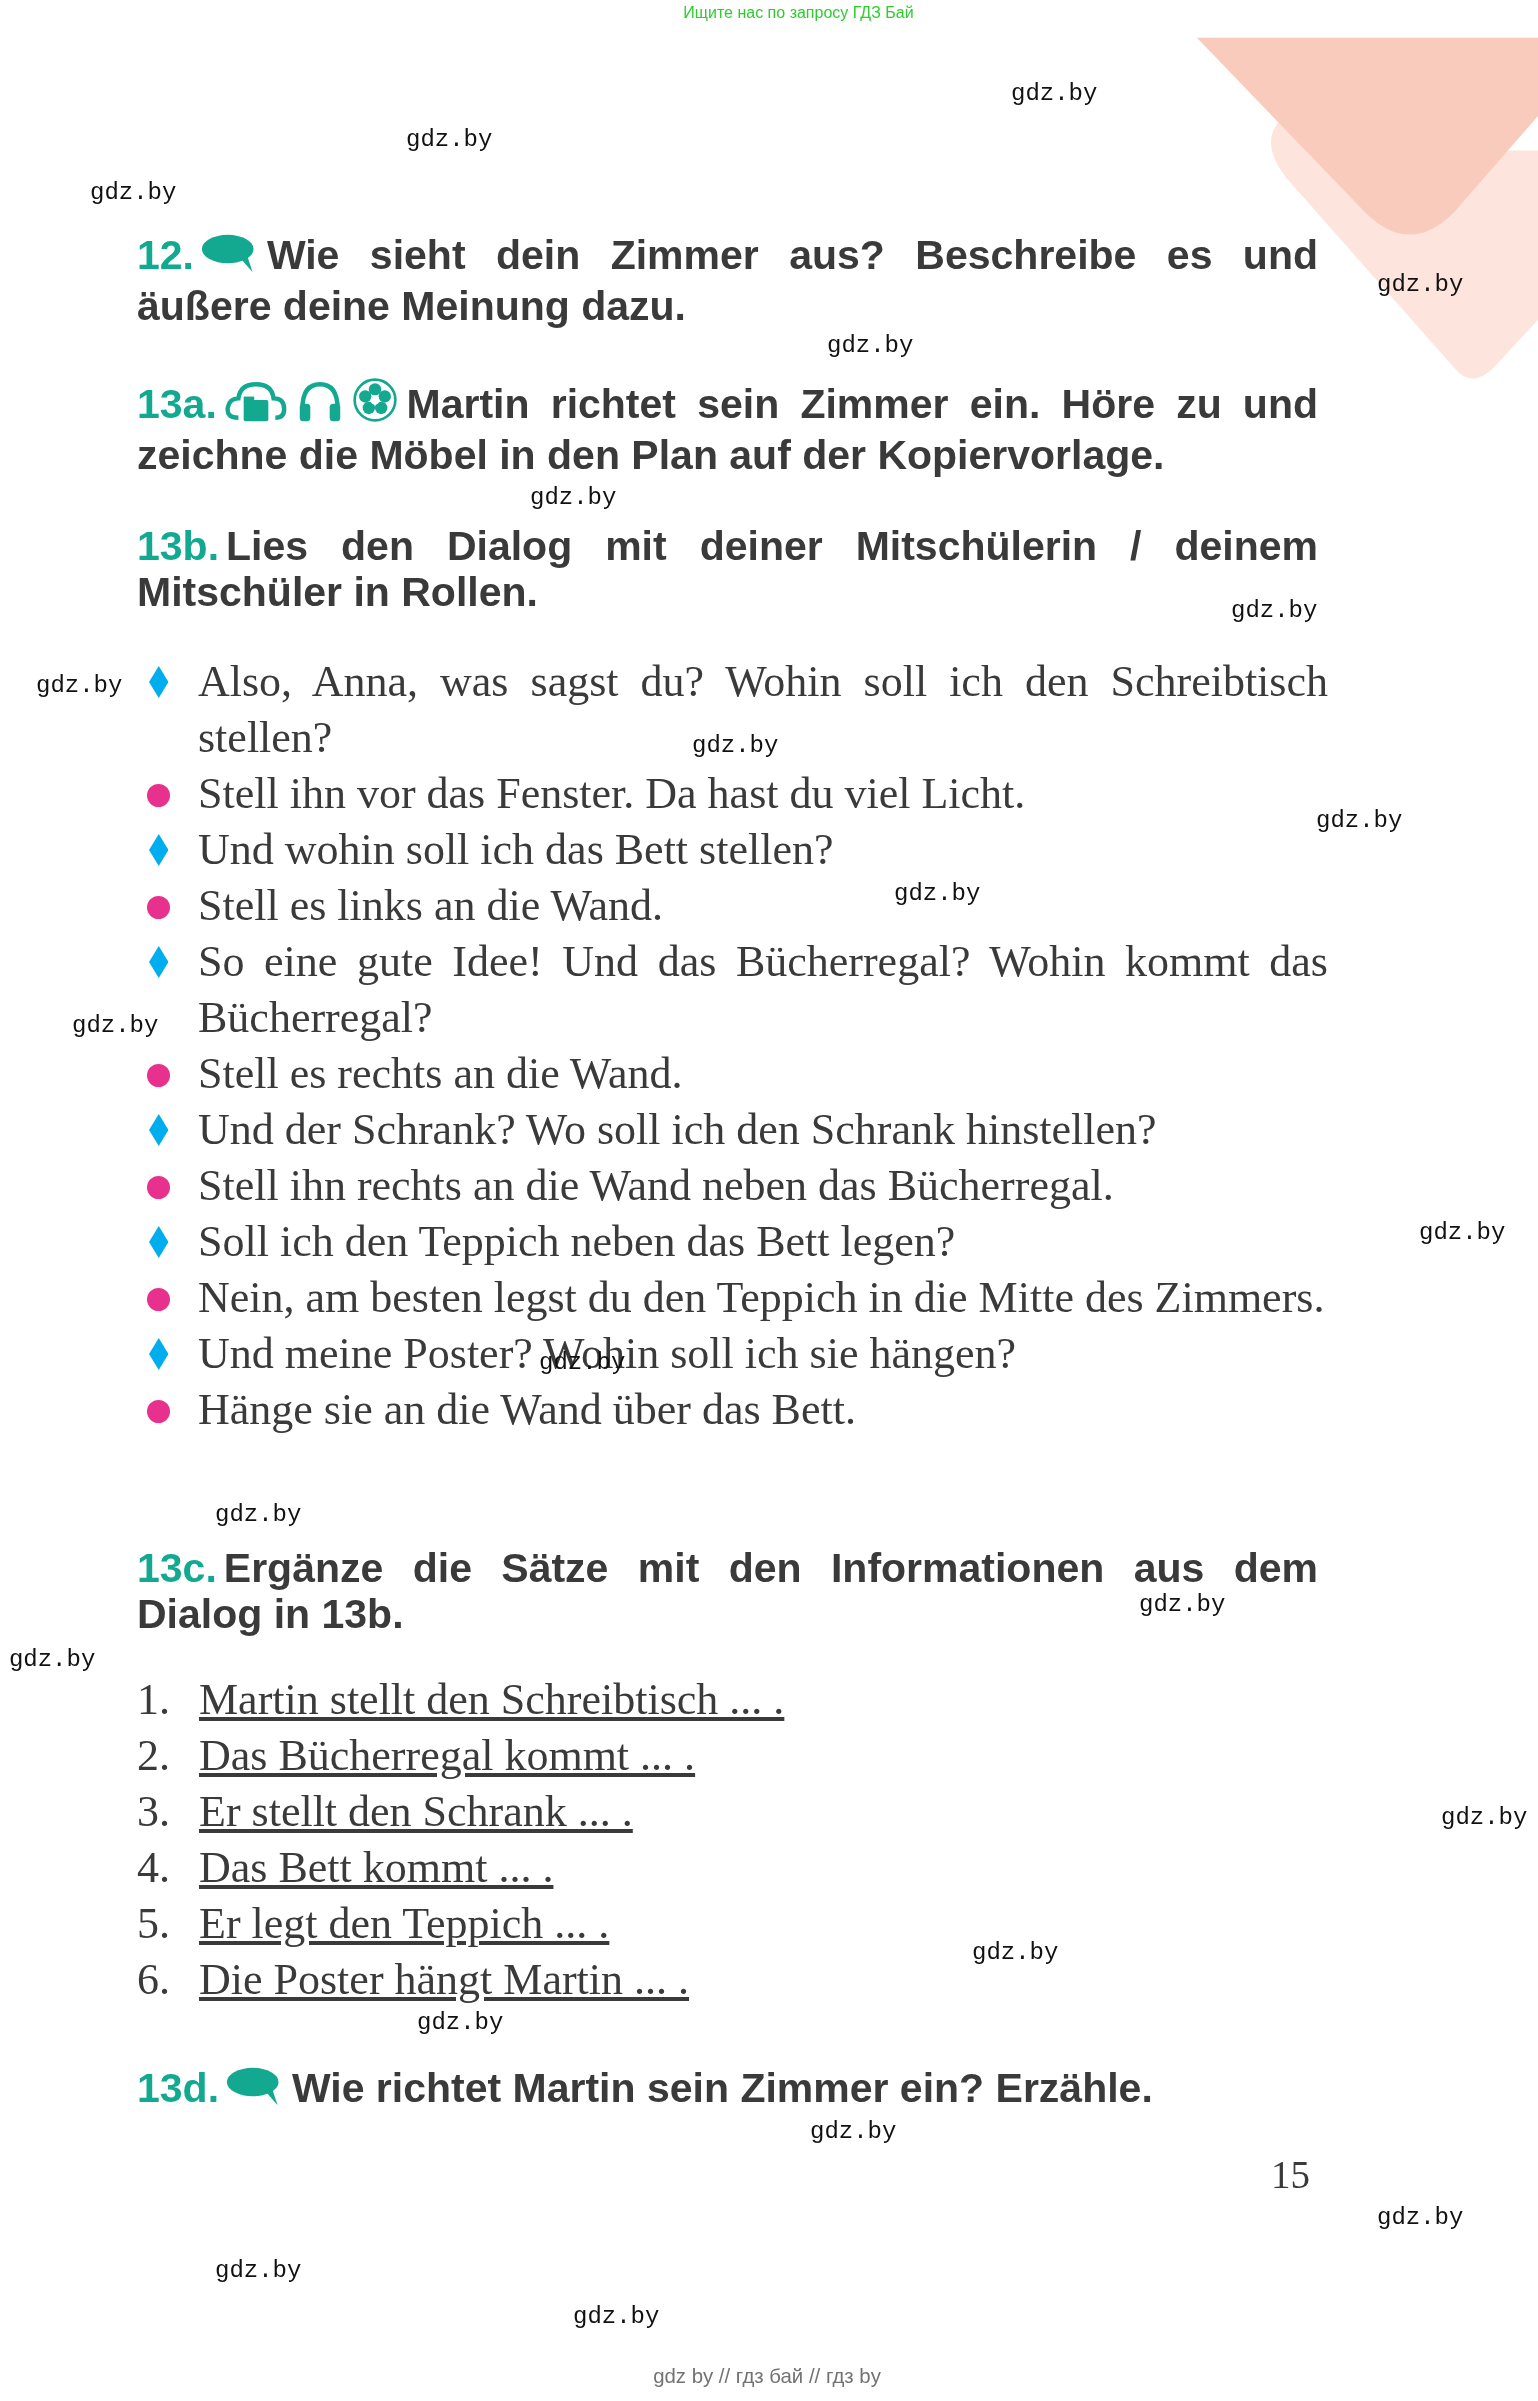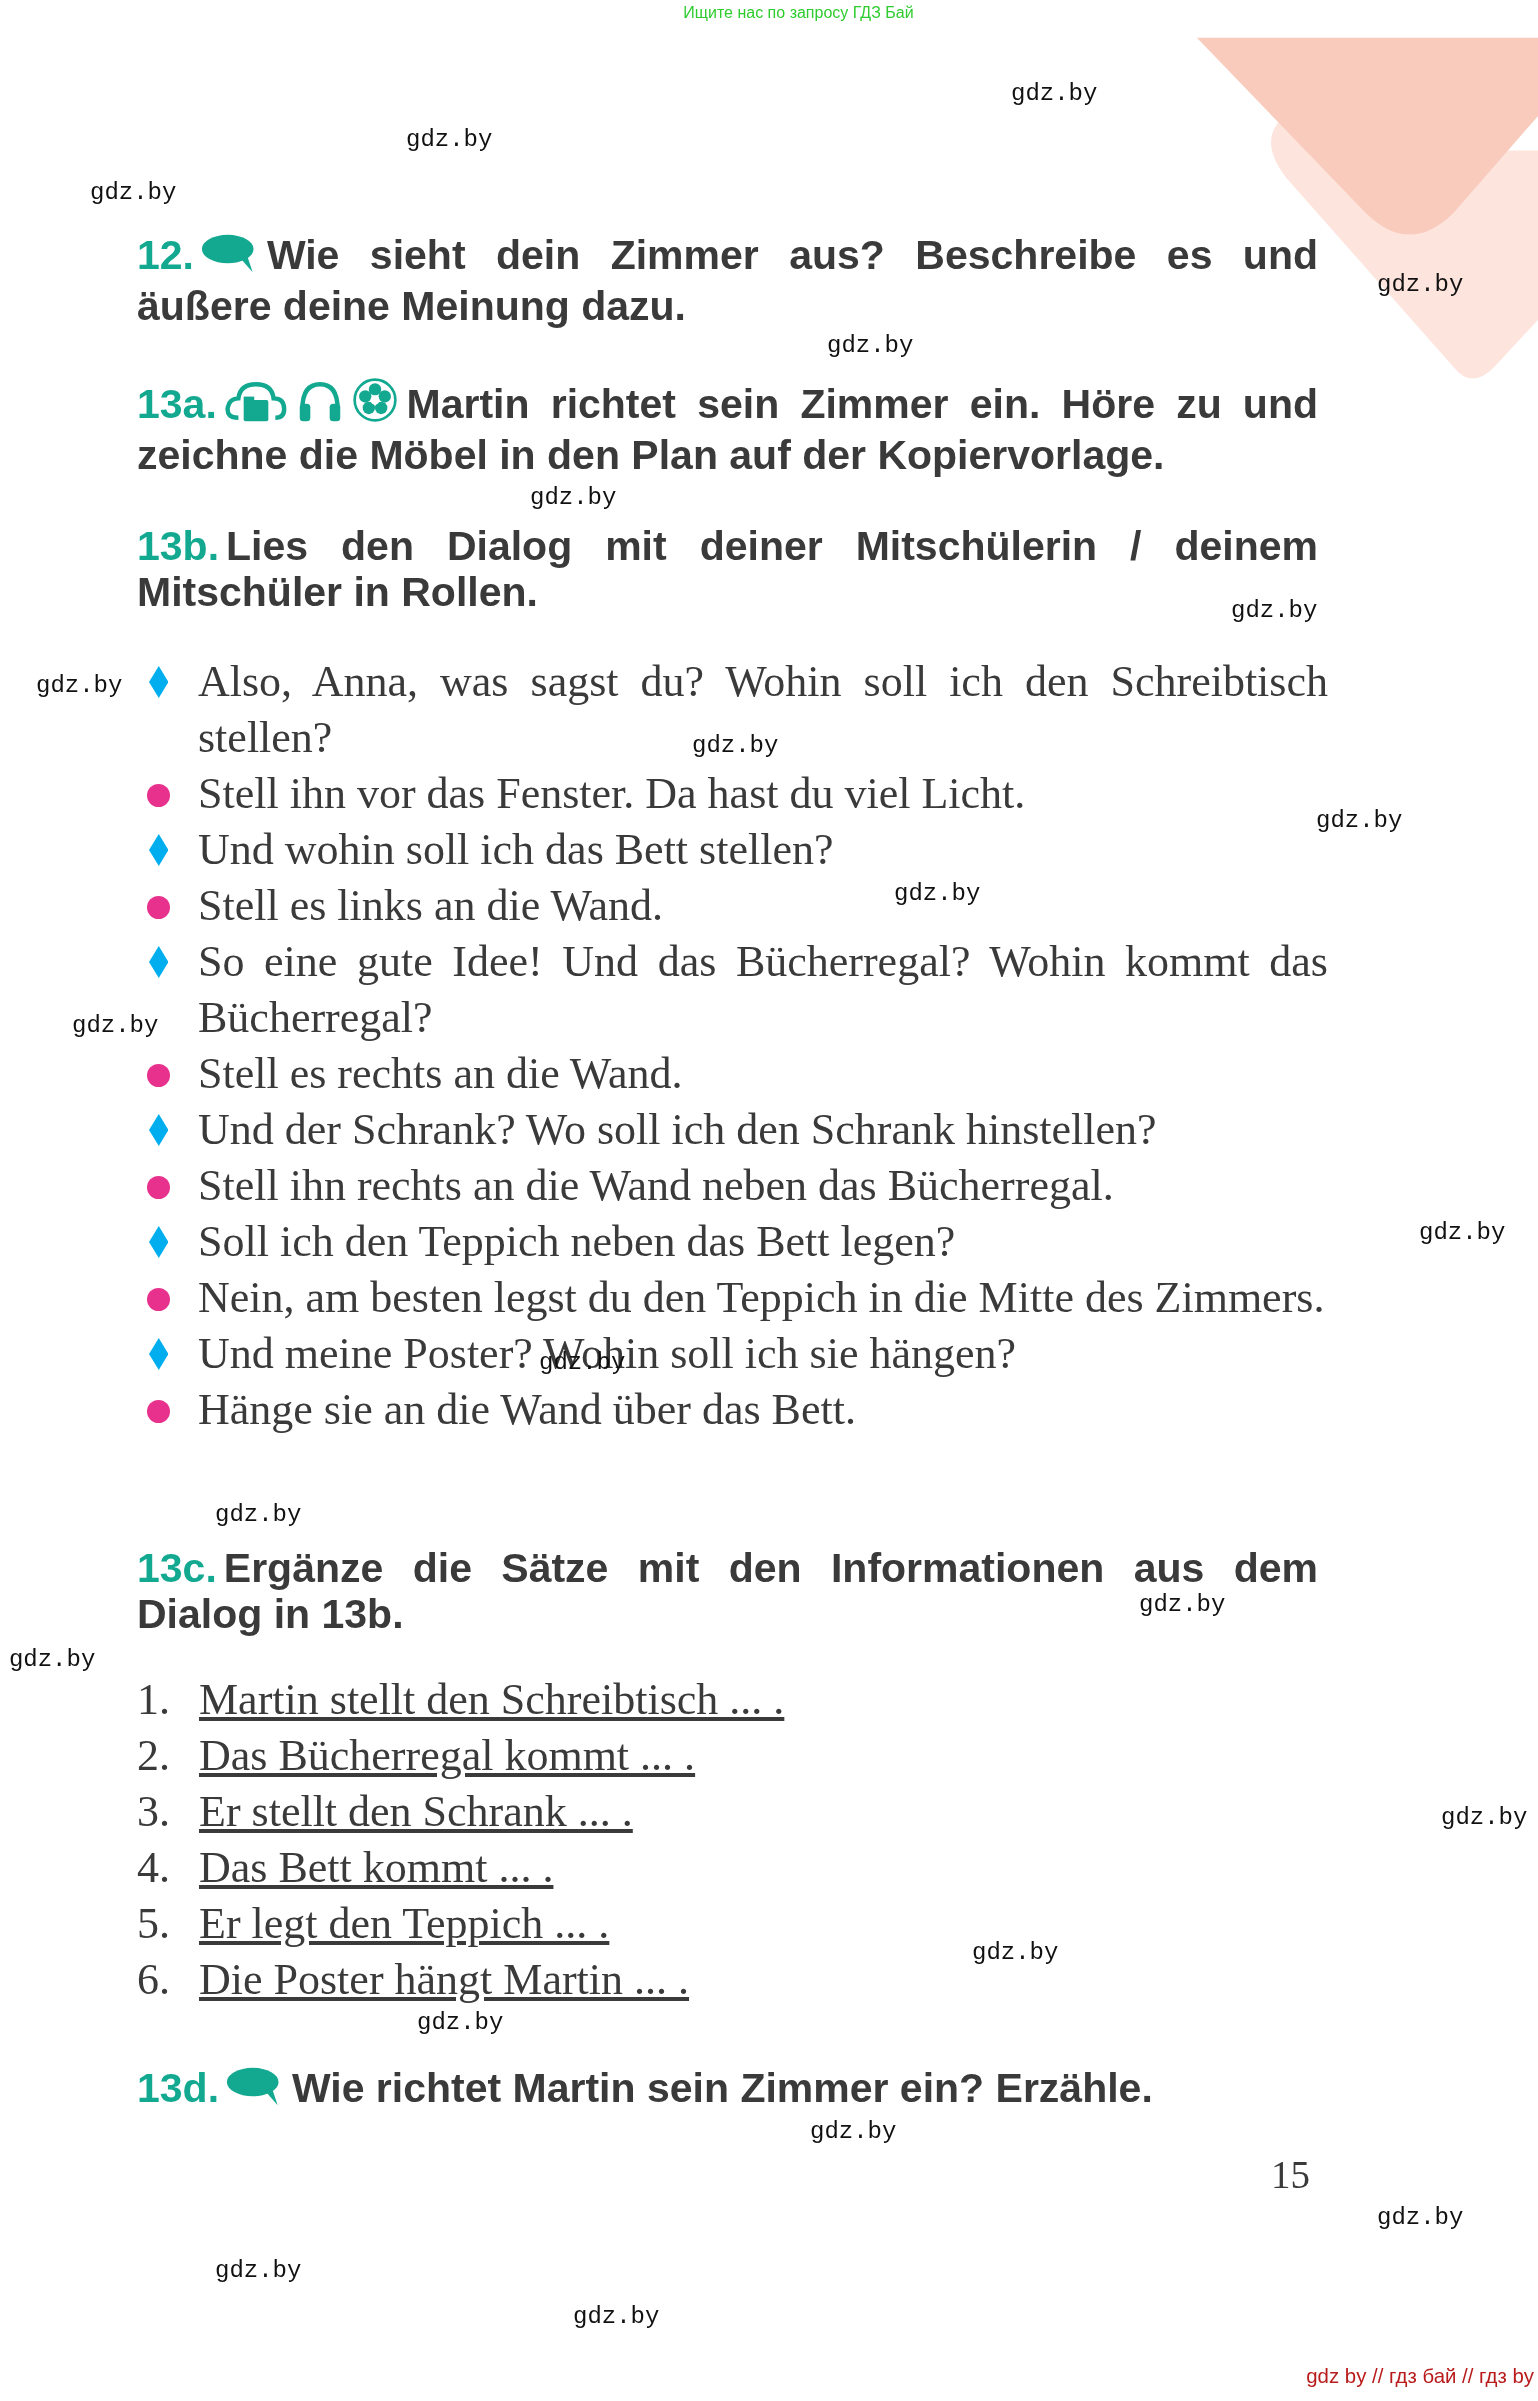--- a/index.html
+++ b/index.html
@@ -1,19 +1,19 @@
 <!DOCTYPE html>
 <html style="font-size:14px"><head>
 <meta charset="utf-8">
 <style>
   html, body { margin:0; padding:0; background:#ffffff; }
   body { width:1539px; height:2401px; position:relative; overflow:hidden; font-family:"Liberation Sans", sans-serif; color:#3a3a3a; }
   .deco { position:absolute; pointer-events:none; }
   .top-banner { position:absolute; top:3.5px; left:0; width:1539px; text-align:center; font-size:16px; color:#2ecc2e;padding-left:29px; }
-  .footer-links { position:absolute; top:2365px; left:0; width:1534px; text-align:right; font-size:20.4px; color:#b91c1c; }
+  .footer-links { position:absolute; top:2365px; left:0; width:1534px; text-align:center; font-size:20.4px; color:#737373; }
   .wm { position:absolute; font-size:24px; color:#111; font-family:Liberation Mono, monospace; white-space:nowrap; }
   .task { position:absolute; left:137px; width:1181px; font-weight:bold; font-size:41px; line-height:46px; color:#3a3a3a; text-align:justify; text-align-last:left; }
   .task .num { color:#13a890; margin-right:7px; }
   .task .icon { display:inline-block; vertical-align:-5.3px; margin-right:8.9px; }
   .dialog { position:absolute; left:147px; top:654px; width:1181px; }
   .line { position:relative; padding-left:51px; font-family:"Liberation Serif", serif; font-size:44px; line-height:56px; color:#3a3a3a; text-align:justify; text-align-last:left; }
   .bullet { position:absolute; left:1.8px; top:17.7px; }
   .diamond { width:19.5px; height:32px; top:12.4px; }
   .circle { width:23px; height:23px; border-radius:50%; background:#e8308d; top:17.7px; left:0; }
   .numlist { position:absolute; left:137px; top:1672px; width:1181px;text-decoration:underline; }

